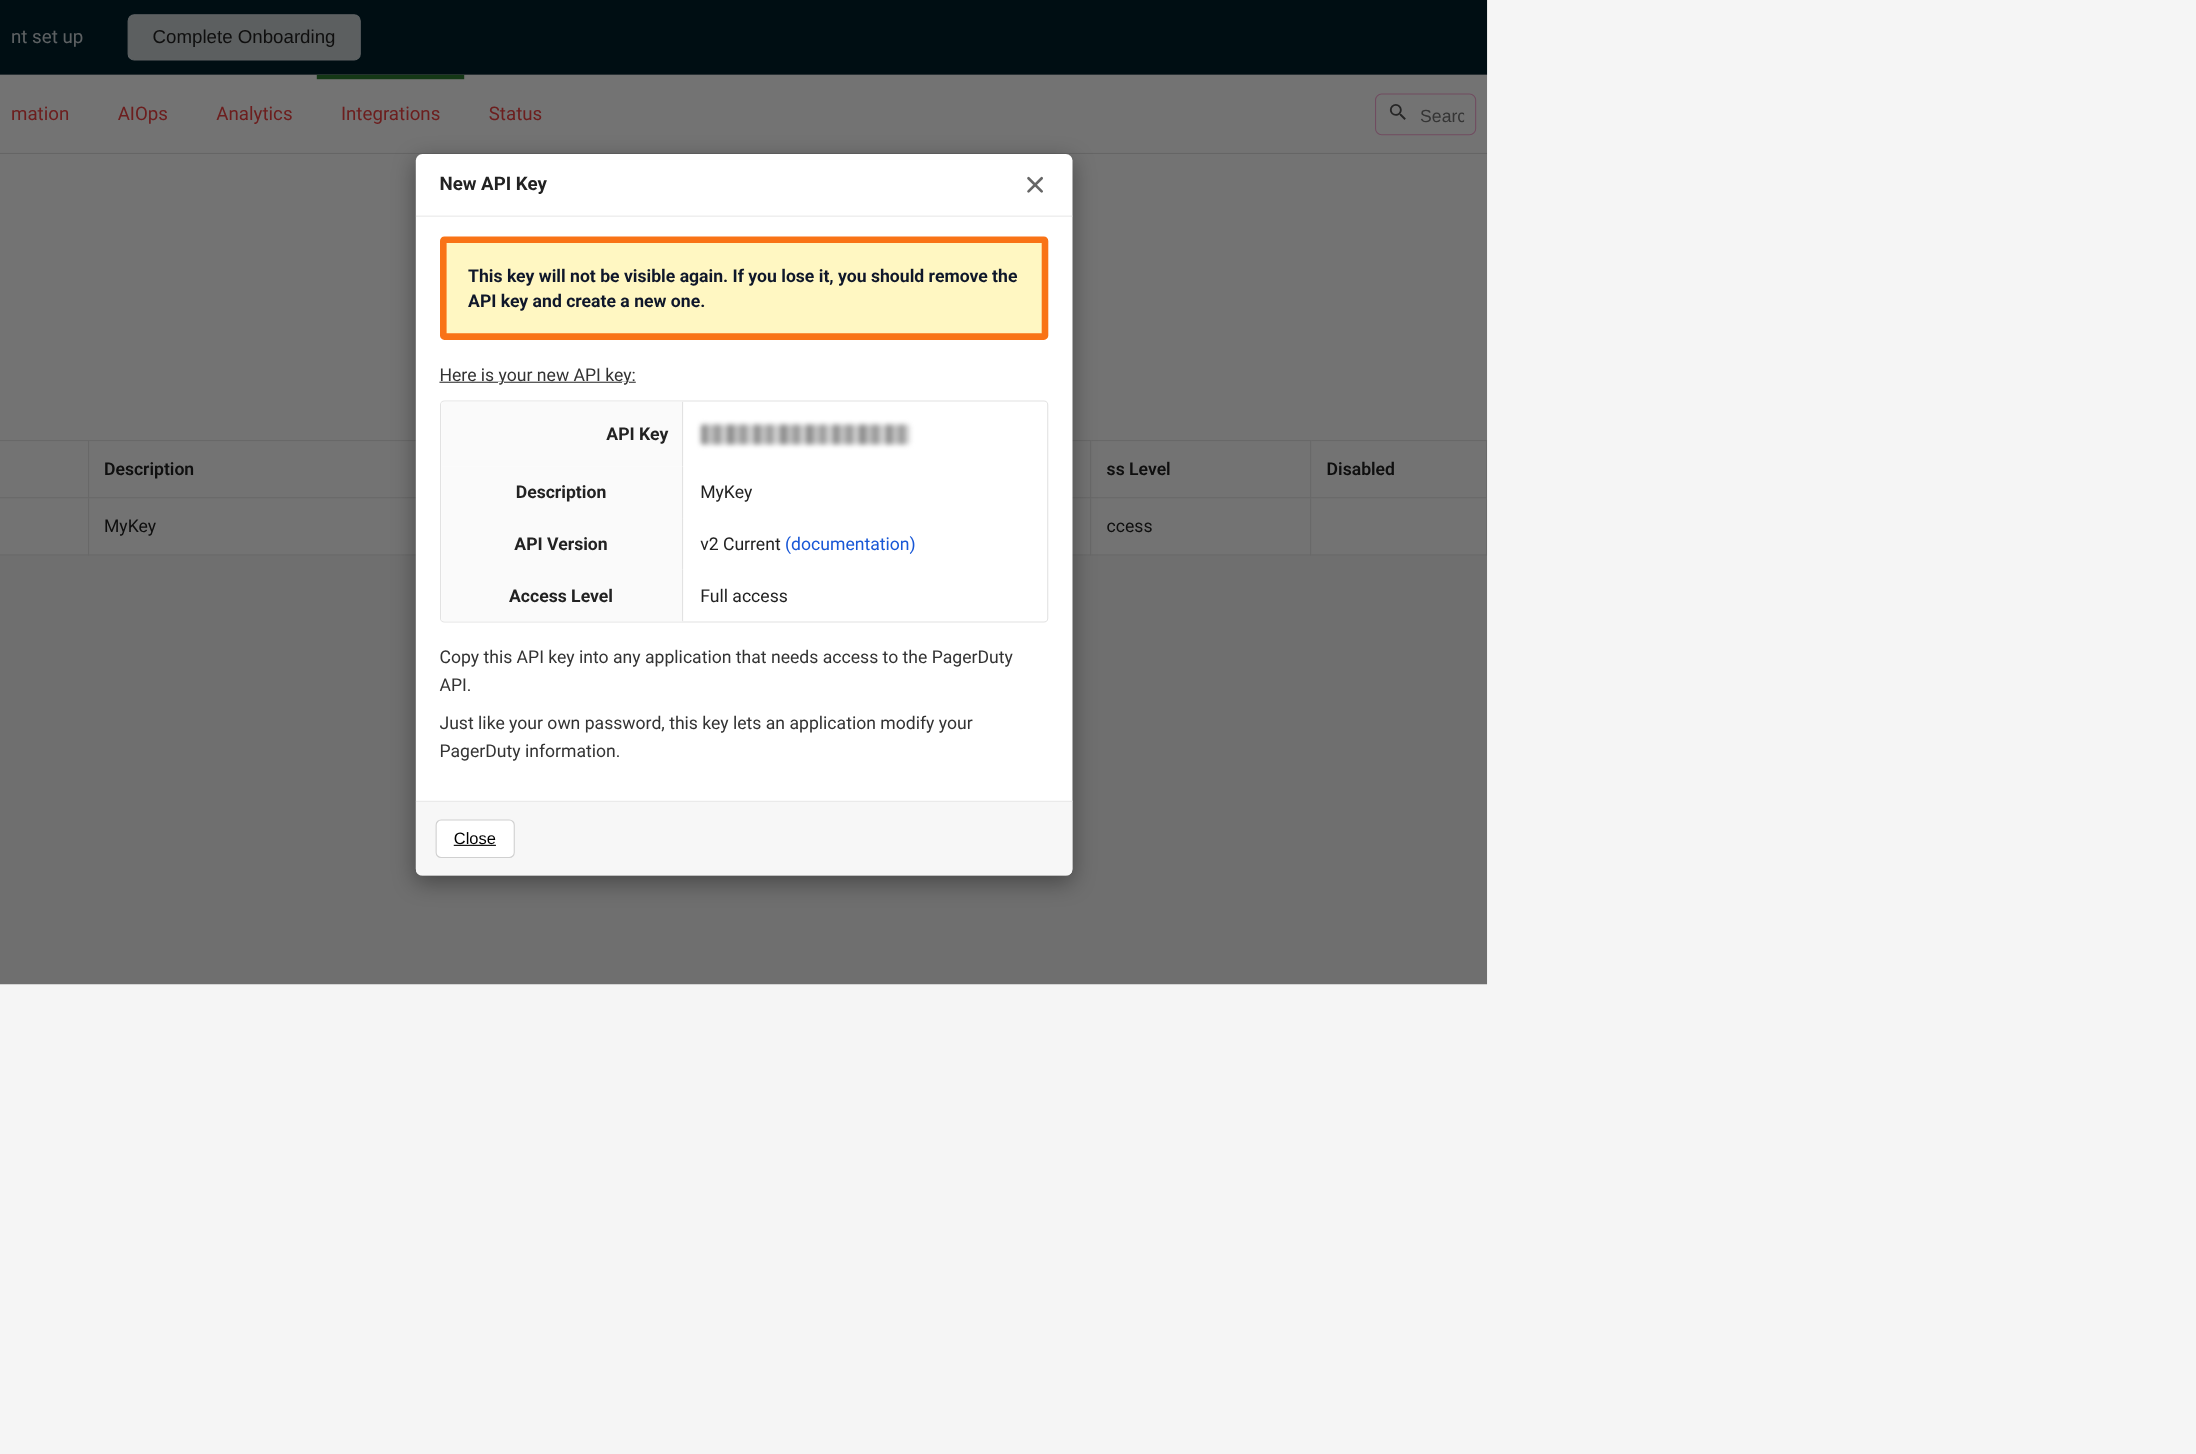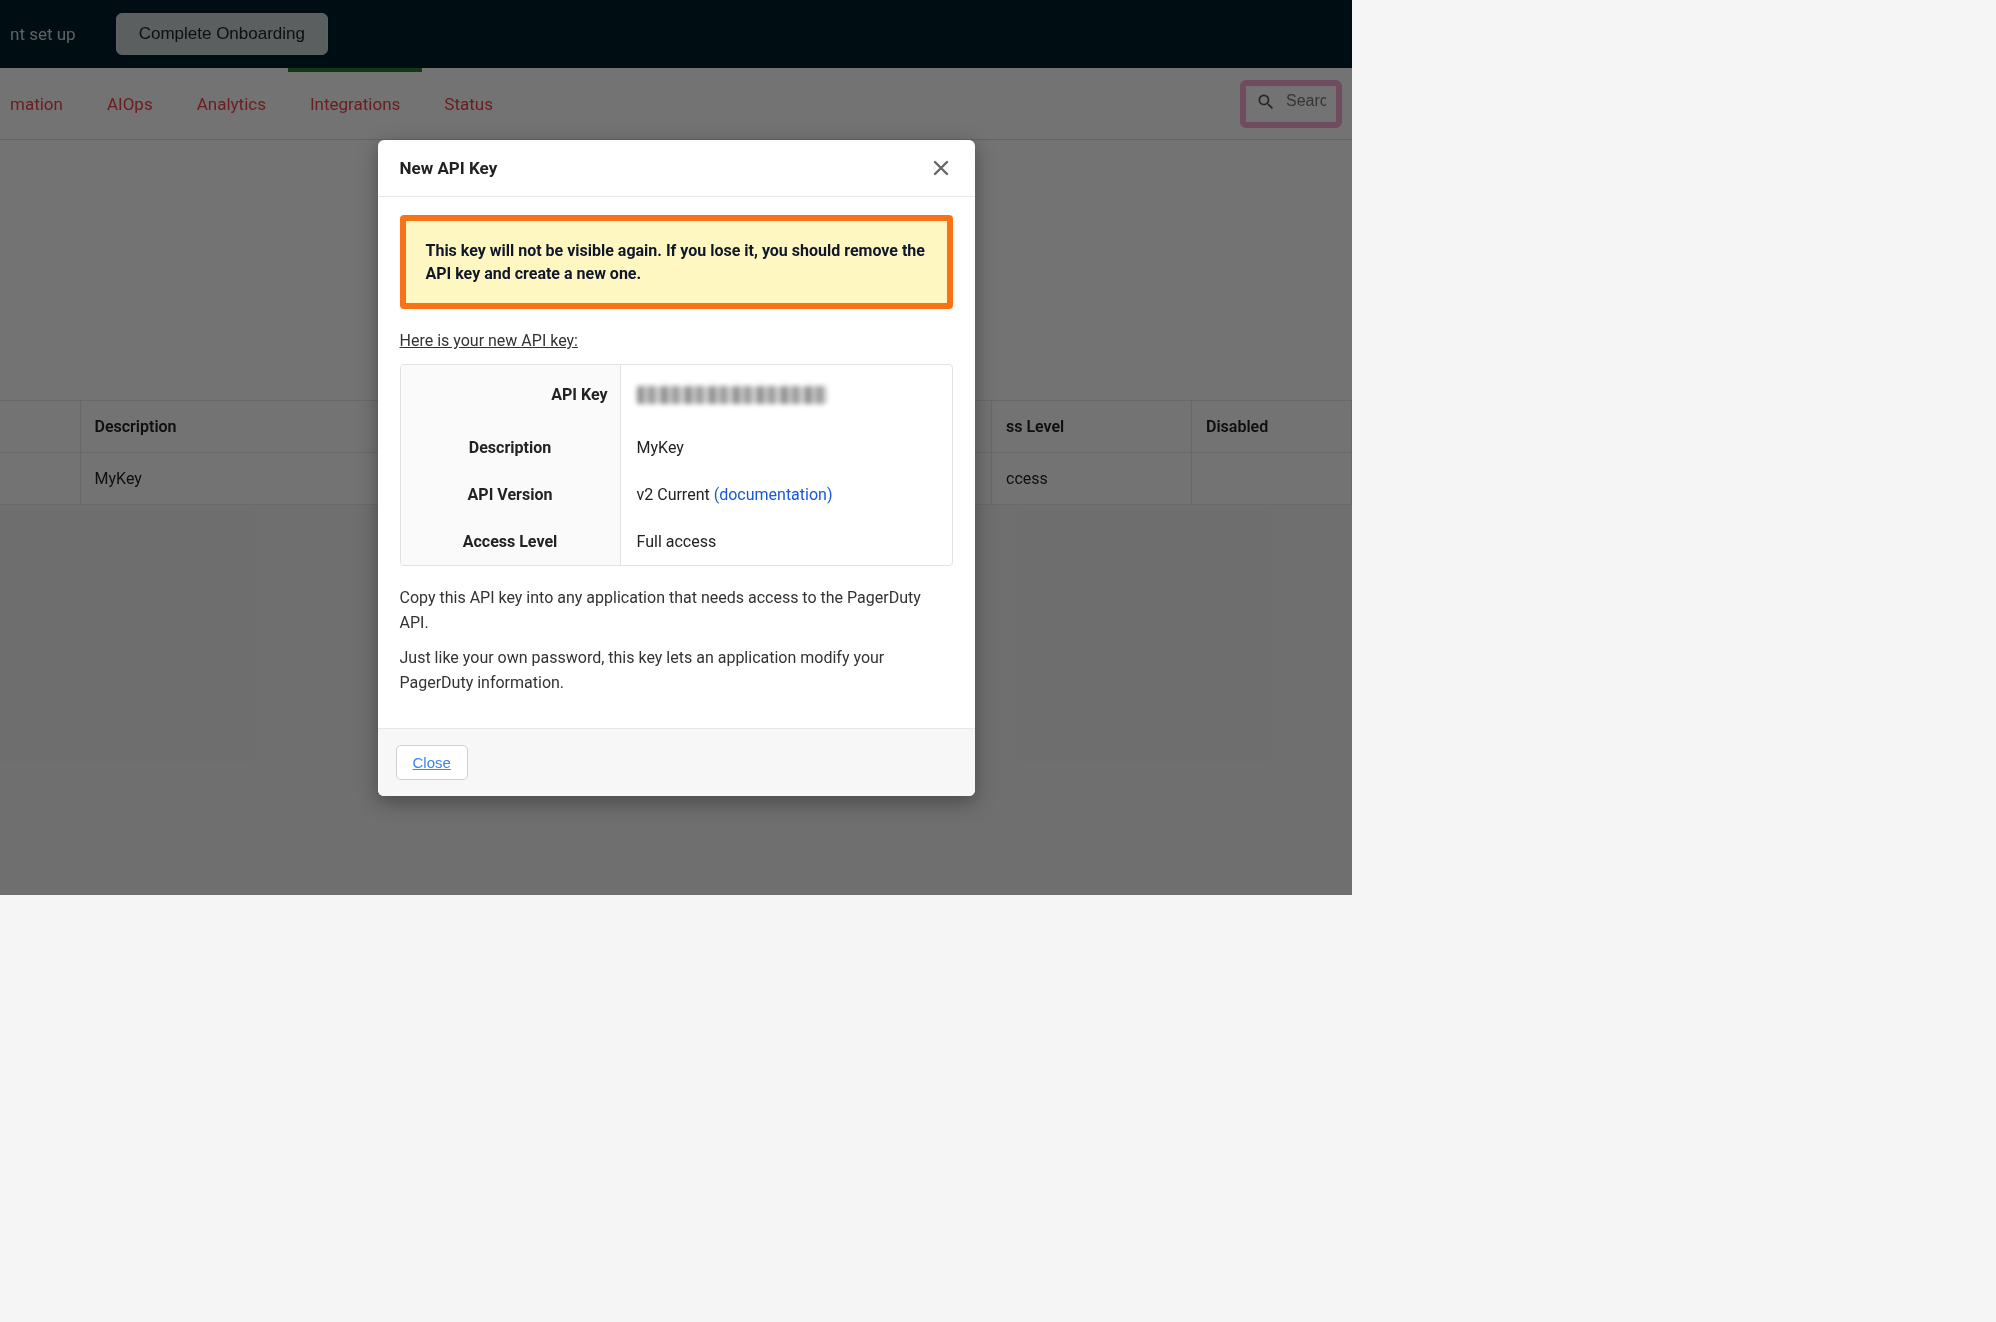--- a/index.html
+++ b/index.html
@@ -65,22 +65,22 @@
     position: absolute;
     top: 0;
     left: 0;
     right: 0;
     height: 4px;
     background: #2e7d32;
   }
   .navrow .search-wrap {
     margin-left: auto;
     display: flex;
-    align-items: flex-start;
-    border: 6px solid #f9a8d4;
+    align-items: flex-end;
+    border: 1px solid #f9a8d4;
     border-radius: 6px;
     padding: 6px 10px;
     color: #666;
   }
   .navrow .search-wrap svg { margin-right: 10px; }
   .navrow .search-input {
     border: none;
     outline: none;
     font-size: 16px;
     color: #666;
@@ -216,21 +216,21 @@
     background: #f7f7f7;
     padding: 16px 18px;
   }
   .close-btn {
     background: #fff;
     border: 1px solid #d0d0d0;
     border-radius: 5px;
     padding: 8px 16px;
     font-size: 15px;
     cursor: pointer;
-    color: #3b82f6;
+    color: #000000;
     text-decoration: underline;
   }
 </style>
 </head>
 <body>
 
 <div class="topbar">
   <span class="setup-text">nt set up</span>
   <button class="onboard-btn">Complete Onboarding</button>
 </div>

